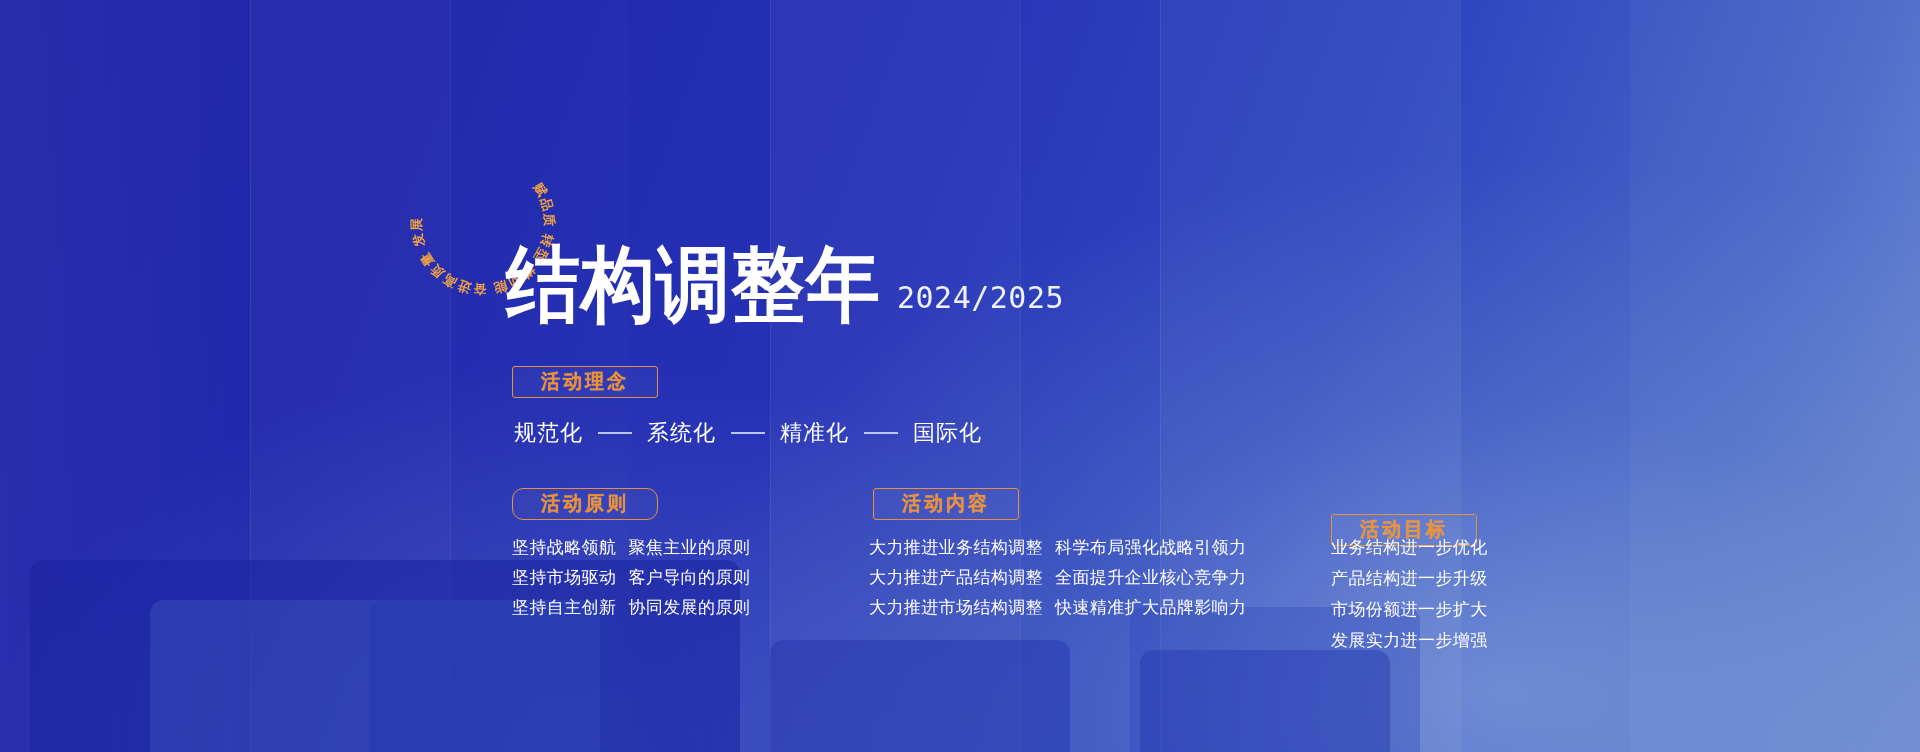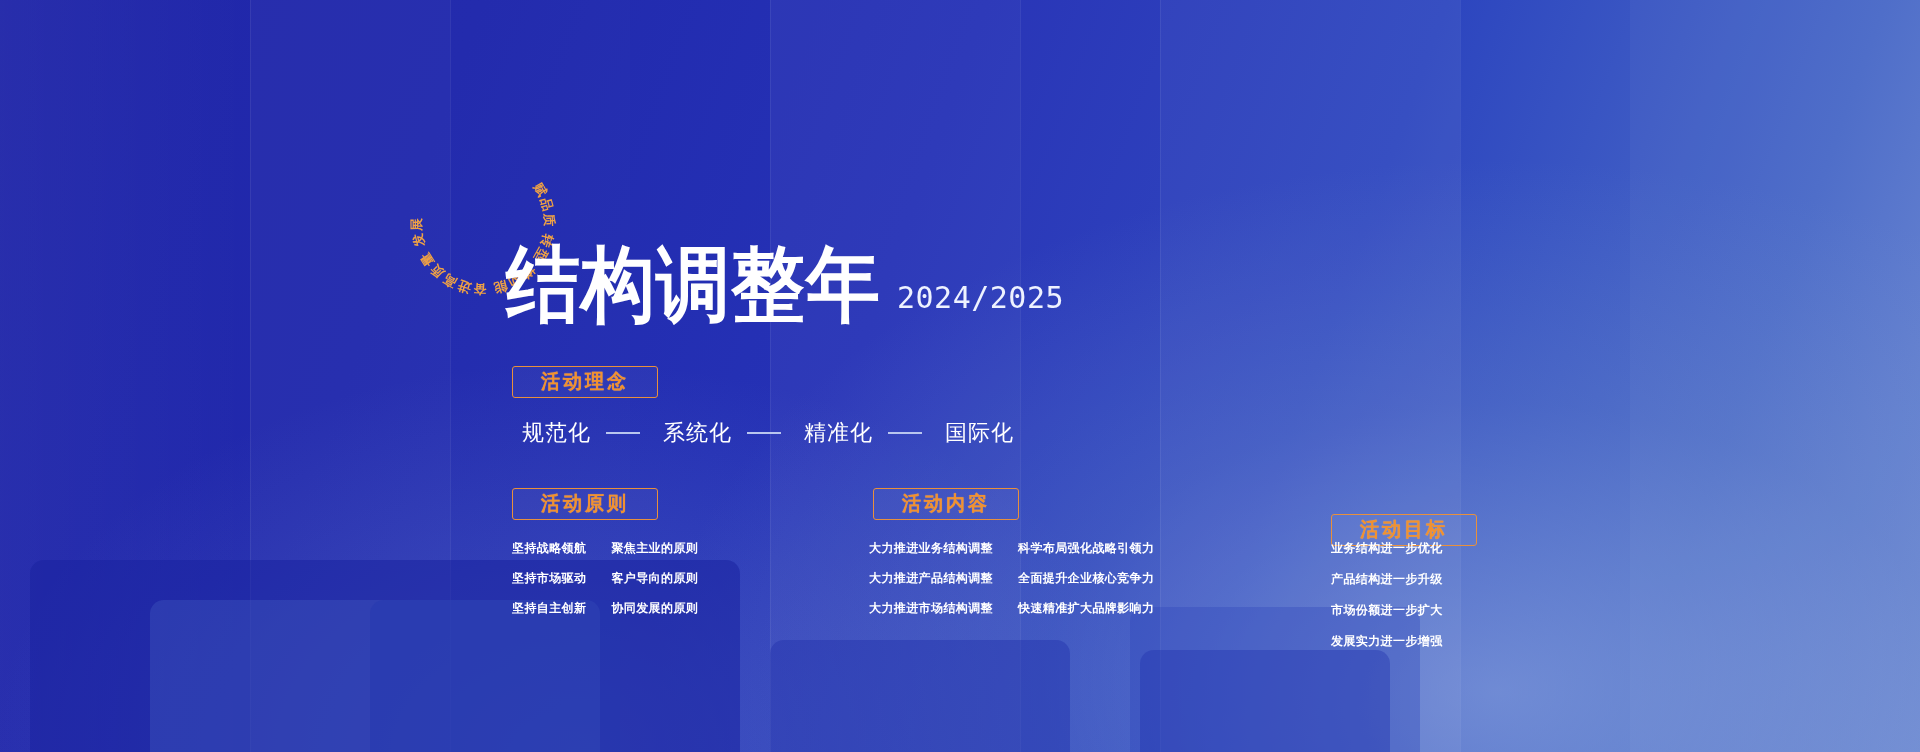--- a/index.html
+++ b/index.html
@@ -62,37 +62,37 @@
     height:32px;min-width:146px;padding:0 24px;box-sizing:border-box;
     background:rgba(255,255,255,0.04);
   }
   .badge span{
     color:#f2912f;font-size:19px;font-weight:900;letter-spacing:3px;
     text-shadow:0 0 1px rgba(255,200,120,0.6);
     transform:scaleY(1.05);
     font-family:"DejaVu Sans","Liberation Sans",sans-serif;
   }
   .badge-idea{left:512px;top:366px;}
-  .badge-prin{left:512px;top:488px;}
+  .badge-prin{left:512px;top:488px;border-radius:11px;}
   .badge-cont{left:873px;top:488px;}
   .badge-goal{left:1331px;top:488px;margin-top:26px;}
 
   
   .tagline{position:absolute;left:512px;top:418px;display:flex;align-items:center;
            color:#ffffff;font-size:22px;font-weight:400;letter-spacing:1px;white-space:nowrap;}
-  .tagline .w{padding:0 2px;margin-left:8px;}
+  .tagline .w{padding:0 2px;}
   .dash{display:inline-block;width:34px;height:1.5px;background:#b9c6ef;margin:0 13px;}
 
   
   .col{position:absolute;display:flex;flex-direction:column;}
   .col-prin{left:512px;top:537px;}
   .col-cont{left:869px;top:537px;align-items:center;}
   .col-goal{left:1331px;top:537px;}
   .row{display:flex;white-space:nowrap;margin-bottom:8px;color:#ffffff;
-       font-size:12px;font-weight:700;letter-spacing:0.4px;line-height:22px;gap:13px;}
+       font-size:17px;font-weight:400;letter-spacing:0.4px;line-height:22px;}
   .row .c1{}
   .row .c2{margin-left:12px;}
   .col-goal .row{margin-bottom:9px;}
 </style>
 </head>
 <body>
 
 <div class="stage">
 
   <div class="band b1"></div>

